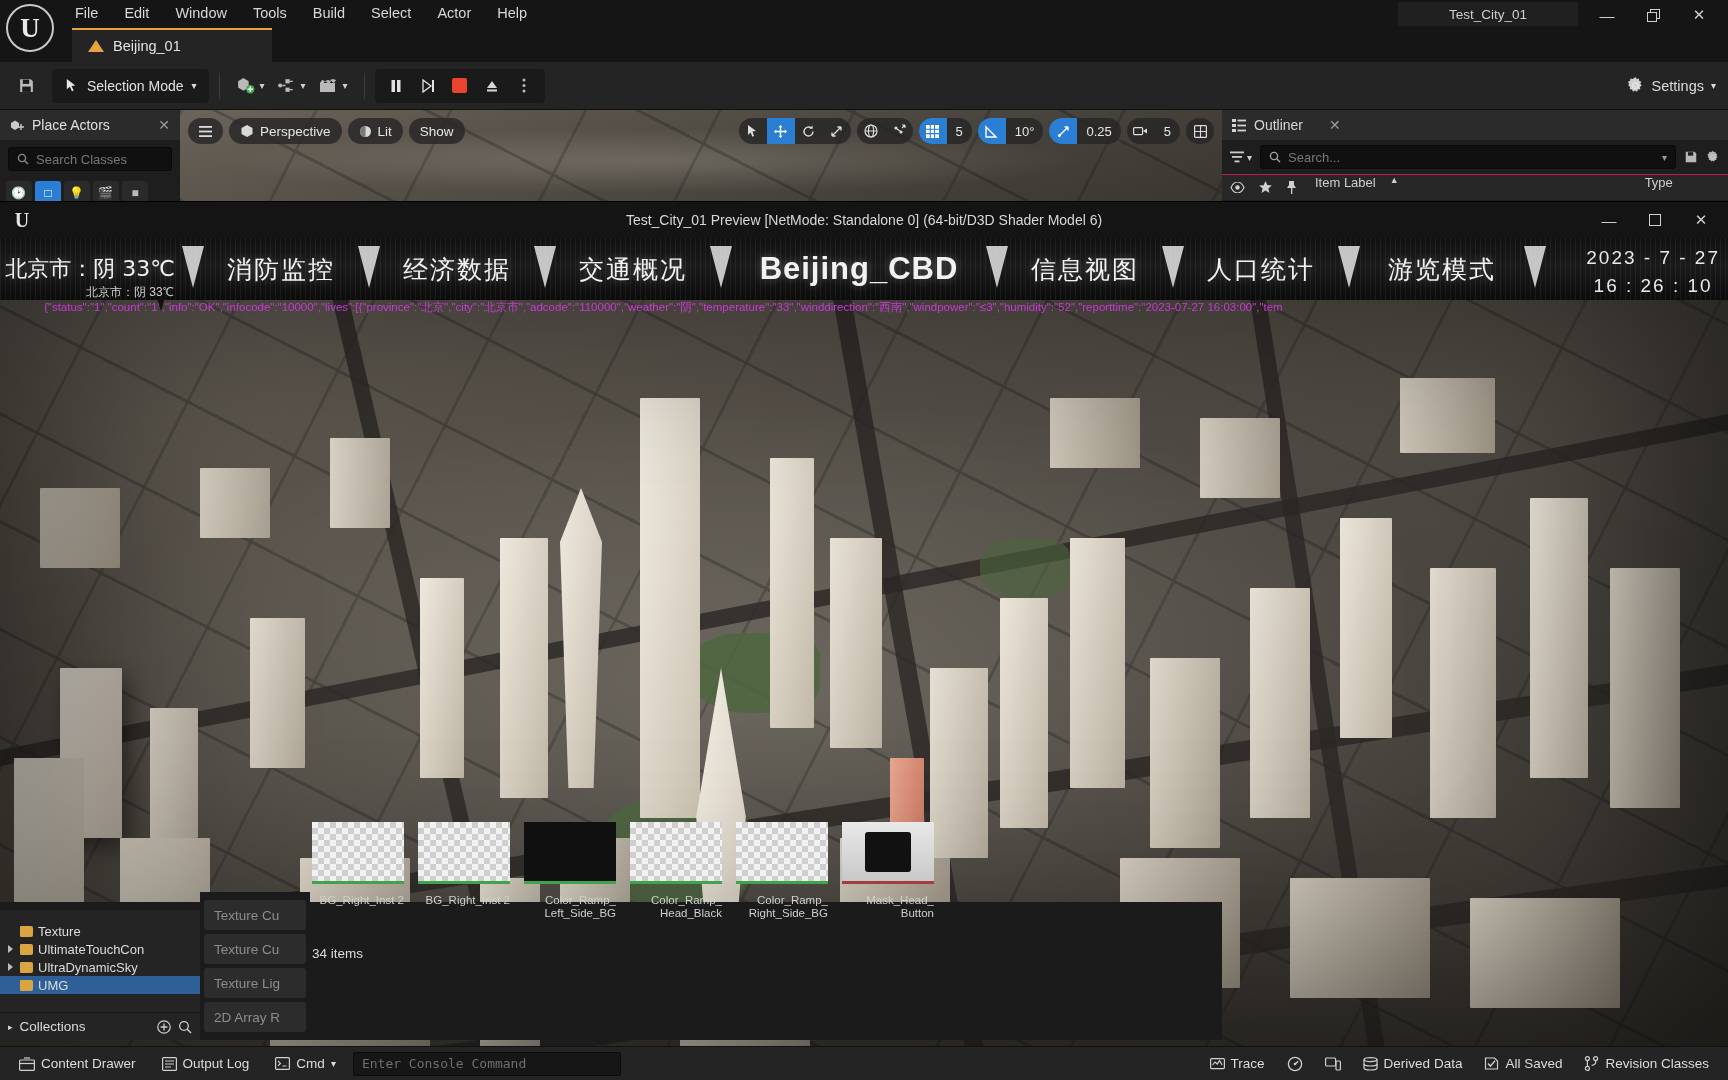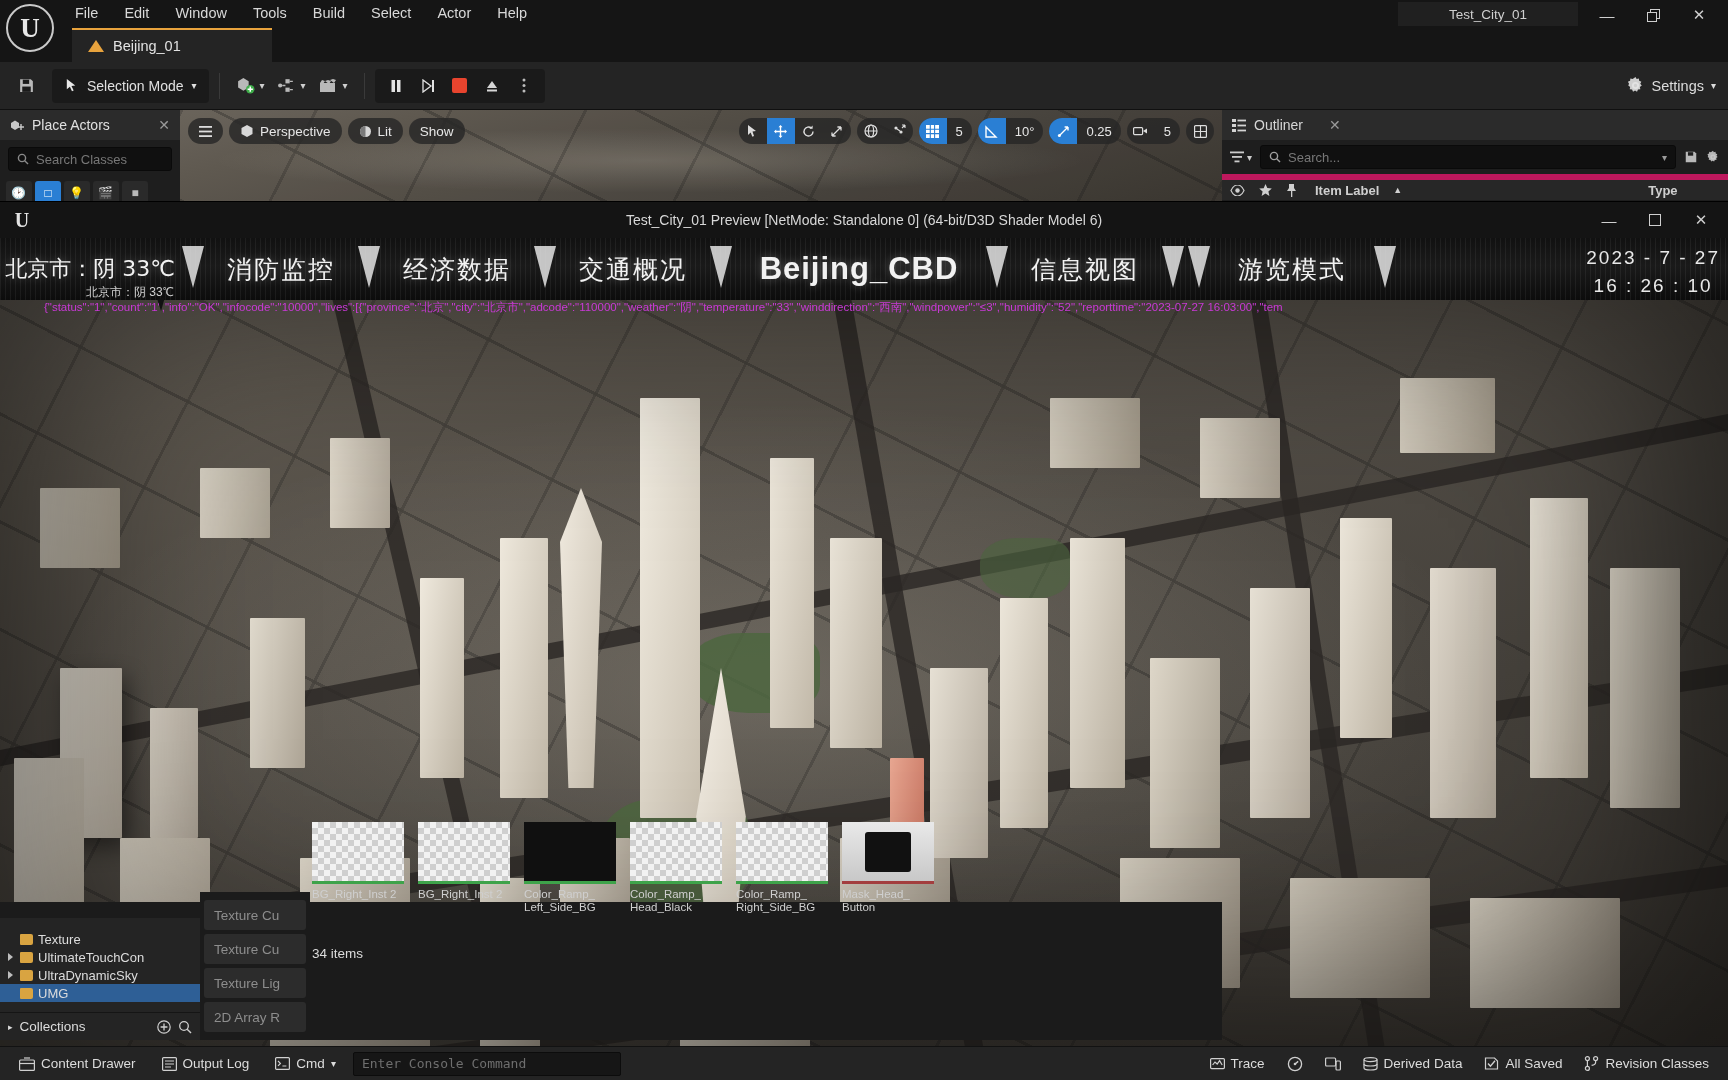--- a/index.html
+++ b/index.html
@@ -79,21 +79,21 @@
   .vg-i{width:28px;height:26px;display:flex;align-items:center;justify-content:center;font-size:13px;color:#ddd;}
   .vg-i.on{background:#2a7fd4;color:#fff;}
   .vg-t{padding:0 9px;font-size:13px;color:#e6e6e6;}
 
   
   .outliner{position:absolute;left:1222px;top:110px;width:506px;height:92px;background:#1e1e1e;}
   .ol-head{height:30px;background:#2b2b2b;display:flex;align-items:center;gap:8px;padding:0 10px;font-size:14px;}
   .ol-search{display:flex;align-items:center;gap:8px;padding:5px 8px;}
   .ol-filter{display:flex;align-items:center;gap:3px;color:#cdcdcd;font-size:13px;}
   .ol-inp{flex:1;height:24px;background:#101010;border:1px solid #0a0a0a;border-radius:3px;display:flex;align-items:center;gap:7px;padding:0 8px;font-size:13px;color:#777;}
-  .ol-cols{height:26px;background:#272727;border-top:6px solid #be185d;display:flex;align-items:center;padding:0 8px;font-size:13px;color:#cfcfcf;gap:14px;font-weight:bold;}
+  .ol-cols{height:26px;background:#272727;border-top:1px solid #be185d;display:flex;padding:0 8px;font-size:13px;color:#cfcfcf;gap:14px;}
 
   
   .pie{
     position:absolute;left:0;top:202px;width:1728px;height:860px;background:#0f0f0f;
     box-shadow:0 0 0 1px #000;
   }
   .pie-title{height:36px;background:#141414;display:flex;align-items:center;position:relative;}
   .pie-logo{width:28px;height:28px;margin-left:8px;display:flex;align-items:center;justify-content:center;
     font-size:20px;color:#e4e4e4;font-family:"Liberation Serif",serif;font-weight:700;}
   .pie-title-txt{position:absolute;left:0;right:0;text-align:center;font-size:14px;color:#d8d8d8;}
@@ -137,39 +137,39 @@
   .hud-time{position:absolute;right:8px;top:6px;text-align:center;line-height:1.45;}
   .hud-time div{font-size:19px;color:#e9e9e9;letter-spacing:2px;}
   .hud-weather-sub{position:absolute;left:86px;top:46px;font-size:12px;color:#cfcfcf;z-index:7;}
 
   .json-line{position:absolute;left:44px;top:62px;right:0;height:18px;z-index:7;
     font-size:11.5px;color:#c939d6;white-space:nowrap;overflow:hidden;font-family:"Liberation Sans",sans-serif;}
 
   .cursor-ico{position:absolute;left:159px;top:60px;z-index:9;width:0;height:0;
     border-left:8px solid #111;border-bottom:12px solid transparent;transform:rotate(-18deg);}
   .cb{position:absolute;left:0;top:902px;width:1222px;height:138px;background:#1b1b1b;z-index:8;}
-  .cb-tree{position:absolute;left:0;top:16px;width:200px;height:110px;background:#242424;padding-top:12px;}
+  .cb-tree{position:absolute;left:0;top:8px;width:200px;height:110px;background:#242424;padding-top:12px;}
   .tr{height:18px;display:flex;align-items:center;gap:5px;padding-left:20px;font-size:13px;color:#dcdcdc;}
   .tr.sel{background:#2e5f96;}
   .tr .arw{position:absolute;left:8px;width:0;height:0;border-left:5px solid #bdbdbd;border-top:4px solid transparent;border-bottom:4px solid transparent;}
   .fold{width:13px;height:11px;background:#d9a441;border-radius:1px 2px 2px 1px;flex:none;}
   .cb-coll{position:absolute;left:0;top:110px;width:200px;height:28px;background:#242424;border-top:1px solid #151515;
     display:flex;align-items:center;gap:7px;padding:0 8px;font-size:13.5px;color:#dcdcdc;}
   .cb-list{position:absolute;left:200px;top:-10px;width:110px;height:128px;background:#1b1b1b;padding-top:4px;}
   .cl{height:30px;margin:4px 4px;background:#2c2c2c;border-radius:3px;display:flex;align-items:center;padding-left:10px;font-size:13.5px;color:#8d8d8d;}
   .cb-grid{position:absolute;left:312px;top:-80px;width:790px;height:120px;display:flex;gap:14px;}
   .tile{width:92px;}
   .th{width:92px;height:62px;background:
       repeating-conic-gradient(#cfcfcf 0 25%, #f2f2f2 0 50%) 0 0/12px 12px;
       border-bottom:3px solid #3ea34a;}
   .th.dark{background:#101010;border-bottom:3px solid #3ea34a;}
   .th.btn{background:linear-gradient(180deg,#e9e9e9,#c8c8c8);border-bottom:3px solid #a33e3e;
     display:flex;align-items:center;justify-content:center;}
   .th.btn i{display:block;width:46px;height:40px;background:#111;border-radius:3px;}
-  .tl{font-size:11.5px;color:#cfcfcf;text-align:left;line-height:1.15;margin-top:4px;}
+  .tl{font-size:11.5px;color:#cfcfcf;text-align:right;line-height:1.15;margin-top:10px;}
   .cb-count{position:absolute;left:312px;top:44px;font-size:13.5px;color:#dcdcdc;}
 
   
   .status{position:absolute;left:0;bottom:0;width:1728px;height:34px;background:#242424;
     border-top:1px solid #121212;display:flex;align-items:center;padding:0 10px;gap:8px;font-size:13.5px;color:#dcdcdc;z-index:10;}
   .sb{display:flex;align-items:center;gap:6px;padding:0 9px;height:26px;border-radius:3px;}
   .cmd-inp{width:268px;height:24px;background:#161616;border:1px solid #0c0c0c;border-radius:2px;
     display:flex;align-items:center;padding:0 8px;font-size:13px;color:#6e6e6e;font-family:"DejaVu Sans Mono",monospace;}
   .st-right{margin-left:auto;display:flex;align-items:center;gap:4px;}
   .ico{display:inline-flex;align-items:center;justify-content:center;}
@@ -599,20 +599,23 @@
           </div>
           <div class="hud-div"></div>
           <div class="hud-cell" style="width:250px">
             <span class="hud-txt brand">Beijing_CBD</span>
           </div>
           <div class="hud-div"></div>
           <div class="hud-cell" style="width:150px">
             <span class="hud-txt">信息视图</span>
           </div>
           <div class="hud-div"></div>
+          <div class="hud-cell" style="width:150px">
+            <span class="hud-txt">人口统计</span>
+          </div>
           <div class="hud-div"></div>
           <div class="hud-cell" style="width:160px">
             <span class="hud-txt">游览模式</span>
           </div>
           <div class="hud-div"></div>
         </div>
         <div class="hud-time">
           <div>2023 - 7 - 27</div>
           <div>16 : 26 : 10</div>
         </div>

